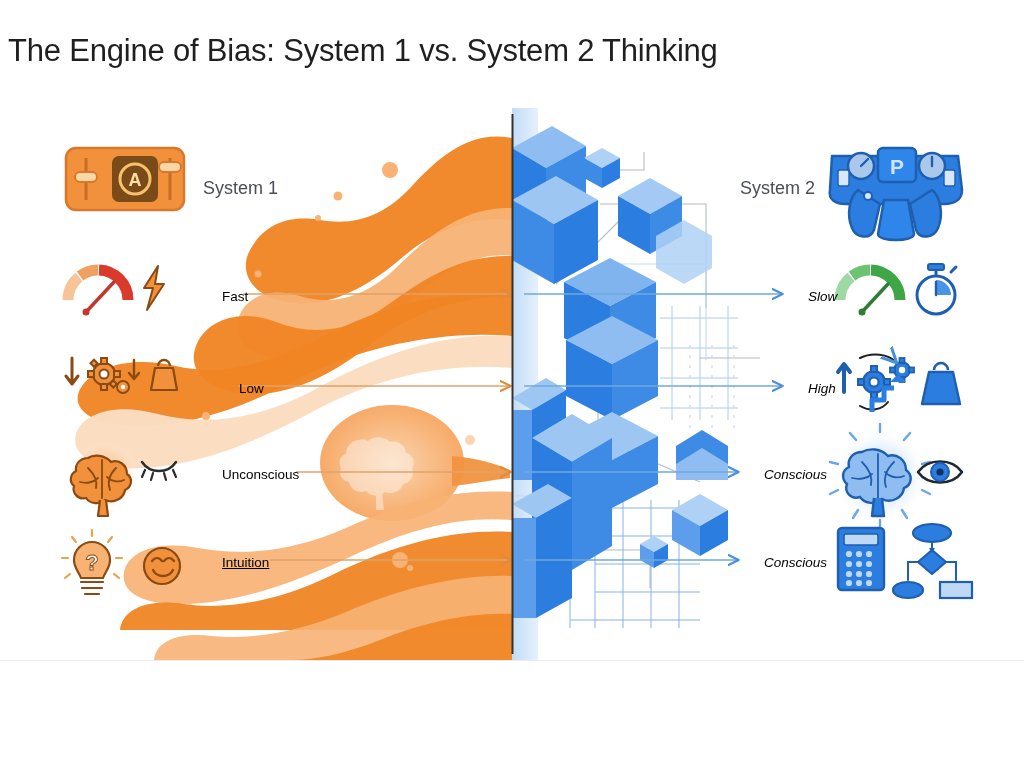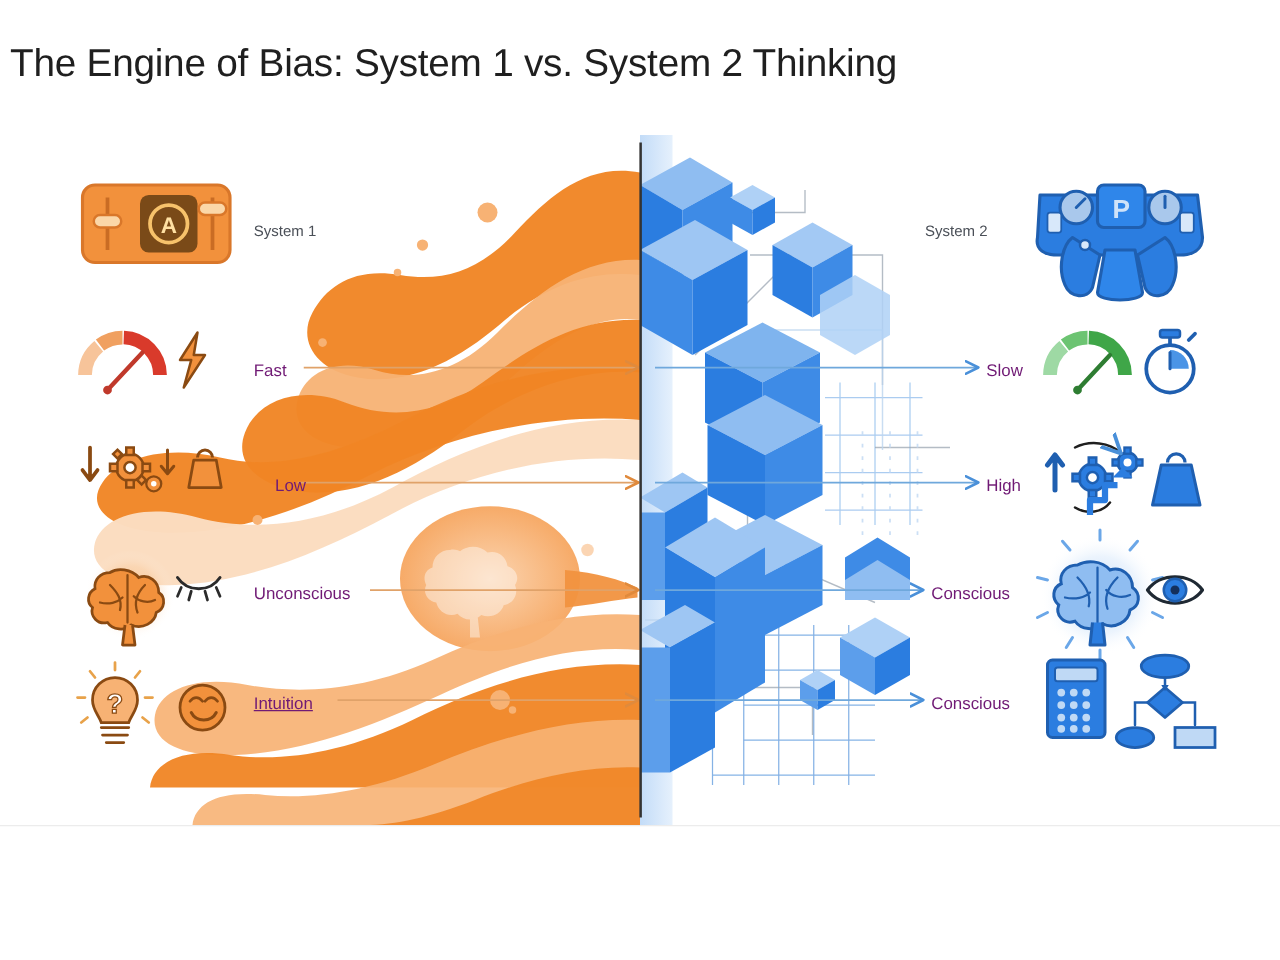--- a/index.html
+++ b/index.html
@@ -32,36 +32,37 @@
     left: 0; top: 108px;
     width: 1024px; height: 552px;
     background: #ffffff;
     overflow: hidden;
   }
   #figure-svg { position: absolute; left: 0; top: 0; }
 
   
   .sys-head {
     position: absolute;
-    font-size: 12px;
+    font-size: 18px;
     color: #4a4f57;
     white-space: nowrap;
   }
   #sys1-head { left: 203px; top: 178px; }
   #sys2-head { left: 740px; top: 178px; }
 
   
   .row-label {
     position: absolute;
     font-size: 13.5px;
-    color: #701a75;
+    color: #000000;
     white-space: nowrap;
+    margin-left: 19px;
   }
   .row-label.left  { text-align: left; }
-  .row-label.right { text-align: center; }
+  .row-label.right { text-align: center; font-style: italic; }
 
   
   #caption-sep {
     position: absolute;
     left: 0; top: 660px; width: 1024px; height: 1px;
     background: #ececec;
   }
   #caption {
     position: absolute;
     left: 14px; top: 679px; width: 980px;

